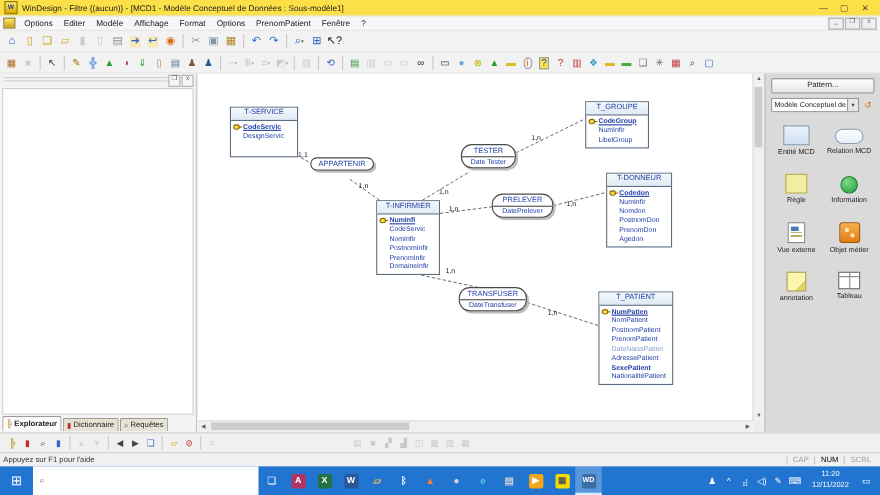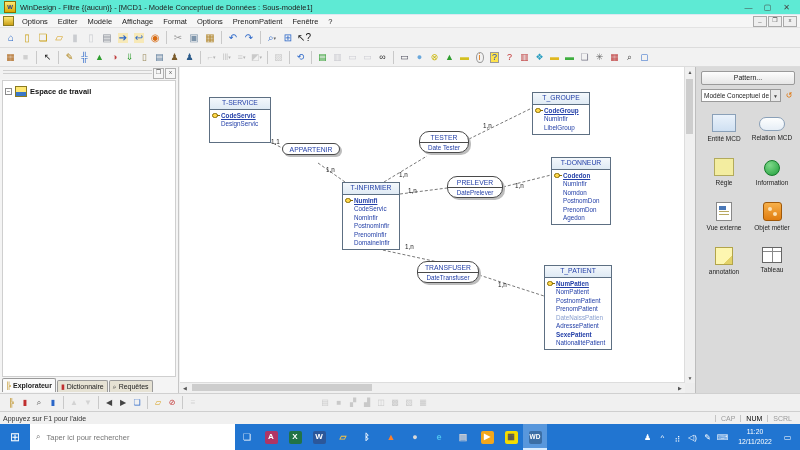--- a/index.html
+++ b/index.html
@@ -1,18 +1,18 @@
 <!DOCTYPE html>
 <html><head>
 <meta charset="utf-8">
 <style>
   html,body{margin:0;padding:0;}
   .screen{position:relative;width:800px;height:450px;background:#f0f0f0;font-family:"Liberation Sans",sans-serif;overflow:hidden;-webkit-font-smoothing:antialiased;}
   
-  .titlebar{position:absolute;left:0;top:0;right:0;height:15px;background:#5eead4;border-bottom:1px solid #dde8f2;display:flex;align-items:center;gap:4px;padding:0 4px;box-sizing:border-box;}
+  .titlebar{position:absolute;left:0;top:0;right:0;height:15px;background:#fde047;border-bottom:1px solid #dde8f2;display:flex;align-items:center;gap:4px;padding:0 4px;box-sizing:border-box;}
   .app-ic{width:10px;height:10px;background:linear-gradient(#ffe873,#d9a900);border:1px solid #8a6d00;font-size:6px;font-weight:bold;color:#1a3a8a;display:flex;align-items:center;justify-content:center;flex:0 0 10px;}
   .title-text{font-size:7.5px;color:#222;white-space:nowrap;}
   .win-controls{margin-left:auto;display:flex;}
   .win-btn{width:19px;height:13px;display:flex;align-items:center;justify-content:center;font-size:8px;color:#444;}
   
   .menubar{position:absolute;left:0;top:15px;right:0;height:13px;background:#f6f6f6;border-bottom:1px solid #e3e3e3;display:flex;align-items:center;padding:0 3px;font-size:7.5px;color:#222;box-sizing:border-box;}
   .menu-ic{width:9px;height:8px;background:linear-gradient(#ffe873,#caa018);border:1px solid #8a7a20;margin-right:3px;flex:0 0 9px;}
   .menu-item{padding:0 5px;}
   .mdi-controls{margin-left:auto;display:flex;gap:1px;}
   .mdi-btn{width:12px;height:9px;border:1px solid #aaa;background:#efefef;font-size:6px;line-height:7px;text-align:center;color:#555;}
@@ -358,25 +358,20 @@
   <div class="left-dock">
     <div class="dock-header">
       <span class="grip" style="top:3px"></span>
       <span class="grip" style="top:6px"></span>
       <span class="dock-btns">
         <span class="dock-btn">❐</span>
         <span class="dock-btn">x</span>
       </span>
     </div>
     <div id="tree" class="tree">
-        <div class="tree-row">
-          <span class="expander">−</span>
-          <span class="ic-workspace"></span>
-          <span class="lbl">Espace de travail</span>
-        </div>
       </div>
     <div id="dock-tabs" class="dock-tabs">
         <span class="tab active">
           <span class="tab-ic" style="color: rgb(184, 134, 11);">╠</span>
           <span>Explorateur</span>
         </span>
         <span class="tab">
           <span class="tab-ic" style="color: rgb(192, 48, 48);">▮</span>
           <span>Dictionnaire</span>
         </span>
@@ -685,21 +680,20 @@
       <span class="status-cell">SCRL</span>
     </span>
   </div>
 
   <div class="taskbar">
     <span class="start-btn">
         <span>⊞</span>
       </span>
     <span class="search-box">
       <span class="search-ic">⌕</span>
-      <input type="text" placeholder="Taper ici pour rechercher" style="">
     </span>
     <span class="task-btn">
         <span>❏</span>
       </span>
     <span id="tb-apps" style="display:flex">
         <span class="tb-app">
           <span class="app-badge" style="background: rgb(176, 53, 101); color: rgb(255, 255, 255);">A</span>
         </span>
         <span class="tb-app">
           <span class="app-badge" style="background: rgb(33, 115, 70); color: rgb(255, 255, 255);">X</span>

